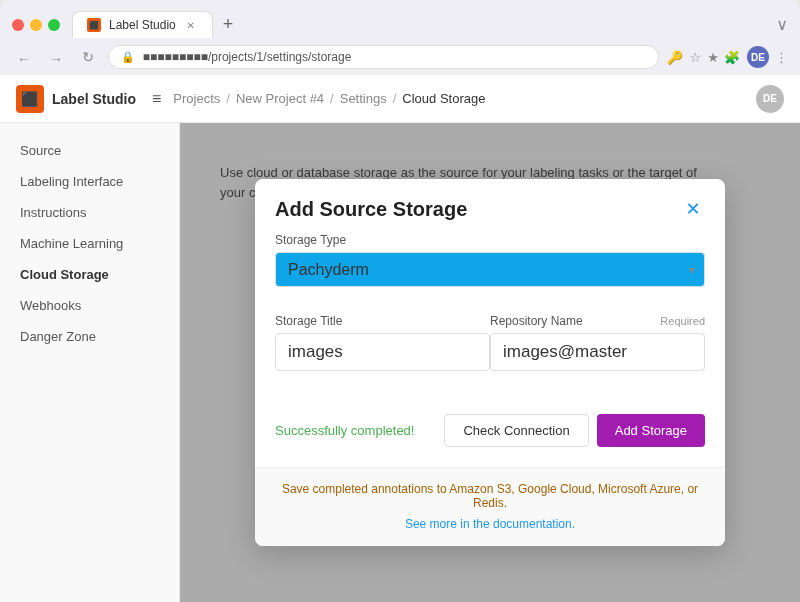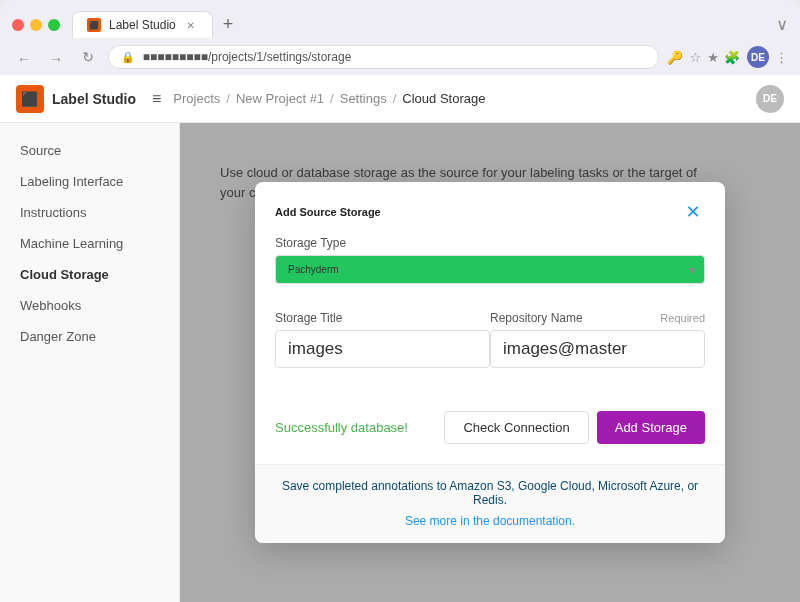--- a/index.html
+++ b/index.html
@@ -314,21 +314,21 @@
     }
 
     .modal-header {
       display: flex;
       align-items: center;
       justify-content: space-between;
       padding: 18px 20px 12px;
     }
 
     .modal-title {
-      font-size: 11px;
+      font-size: 20px;
       font-weight: 600;
       color: #222;
     }
 
     .modal-close {
       width: 24px;
       height: 24px;
       display: flex;
       align-items: center;
       justify-content: center;
@@ -359,23 +359,23 @@
 
     .form-select-wrapper {
       position: relative;
     }
 
     .form-select {
       width: 100%;
       padding: 8px 12px;
       border: 1px solid #ddd;
       border-radius: 4px;
-      font-size: 10px;
-      color: #333;
-      background: #22c55e;
+      font-size: 16px;
+      color: #333;
+      background: #0ea5e9;
       appearance: none;
       cursor: pointer;
     }
 
     .select-chevron {
       position: absolute;
       right: 10px;
       top: 50%;
       transform: translateY(-50%);
       color: #888;
@@ -450,21 +450,21 @@
     
     .modal-footer {
       background: #f9f9f9;
       border-top: 1px solid #eee;
       padding: 14px 20px;
       text-align: center;
     }
 
     .modal-footer-text {
       font-size: 12px;
-      color: #0c4a6e;
+      color: #a16207;
       margin-bottom: 4px;
     }
 
     .modal-footer-link {
       font-size: 12px;
       color: #2196f3;
       cursor: pointer;
       text-decoration: none;
     }
   </style>
@@ -511,21 +511,21 @@
 
   <div class="app-topnav">
     <div class="logo-area">
       <div class="logo-icon">⬛</div>
       <span class="logo-text">Label Studio</span>
     </div>
     <div class="hamburger-btn">≡</div>
     <div class="breadcrumb">
       <span>Projects</span>
       <span class="breadcrumb-sep">/</span>
-      <span>New Project #1</span>
+      <span>New Project #4</span>
       <span class="breadcrumb-sep">/</span>
       <span>Settings</span>
       <span class="breadcrumb-sep">/</span>
       <span class="breadcrumb-current">Cloud Storage</span>
     </div>
     <div class="topnav-right">
       <div class="de-badge">DE</div>
     </div>
   </div>
 
@@ -571,21 +571,21 @@
               <div class="form-group">
                 <div class="form-label-row">
                   <label class="form-label" style="margin-bottom:0">Repository Name</label>
                   <span class="form-label-required">Required</span>
                 </div>
                 <input class="form-input" type="text" value="images@master" style="">
               </div>
             </div>
 
             <div class="modal-actions">
-              <span class="success-msg">Successfully database!</span>
+              <span class="success-msg">Successfully completed!</span>
               <div class="btn-group">
                 <button class="btn btn-outline">Check Connection</button>
                 <button class="btn btn-primary">Add Storage</button>
               </div>
             </div>
           </div>
 
           <div class="modal-footer">
             <p class="modal-footer-text">Save completed annotations to Amazon S3, Google Cloud, Microsoft Azure, or Redis.</p>
             <a class="modal-footer-link">See more in the documentation.</a>

